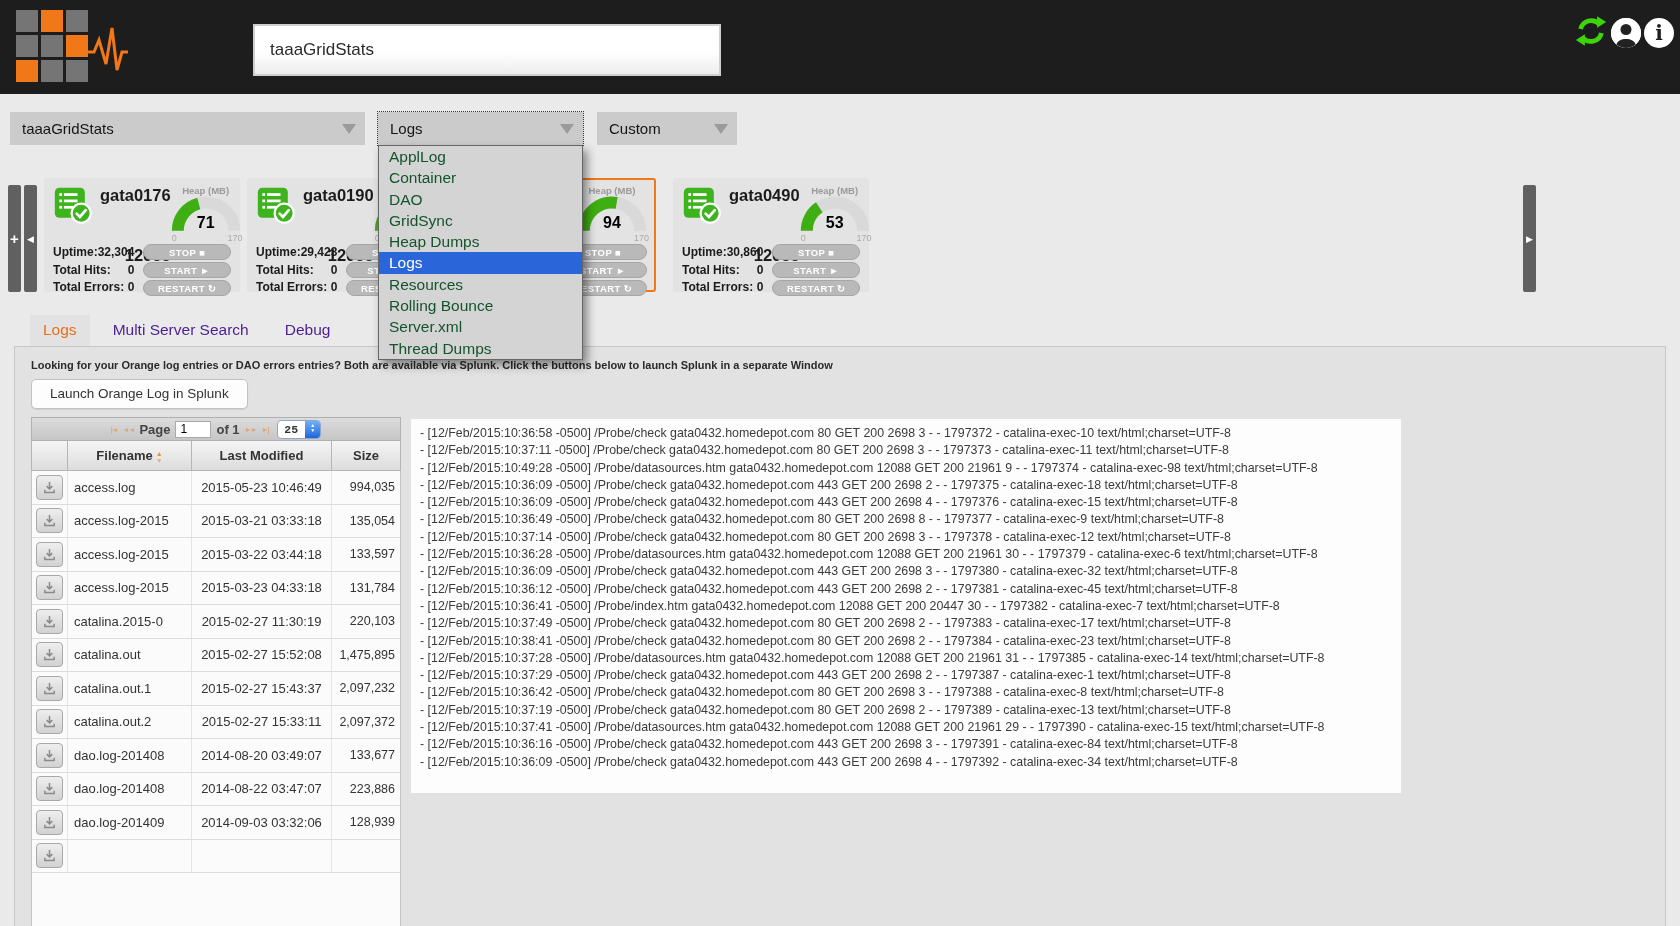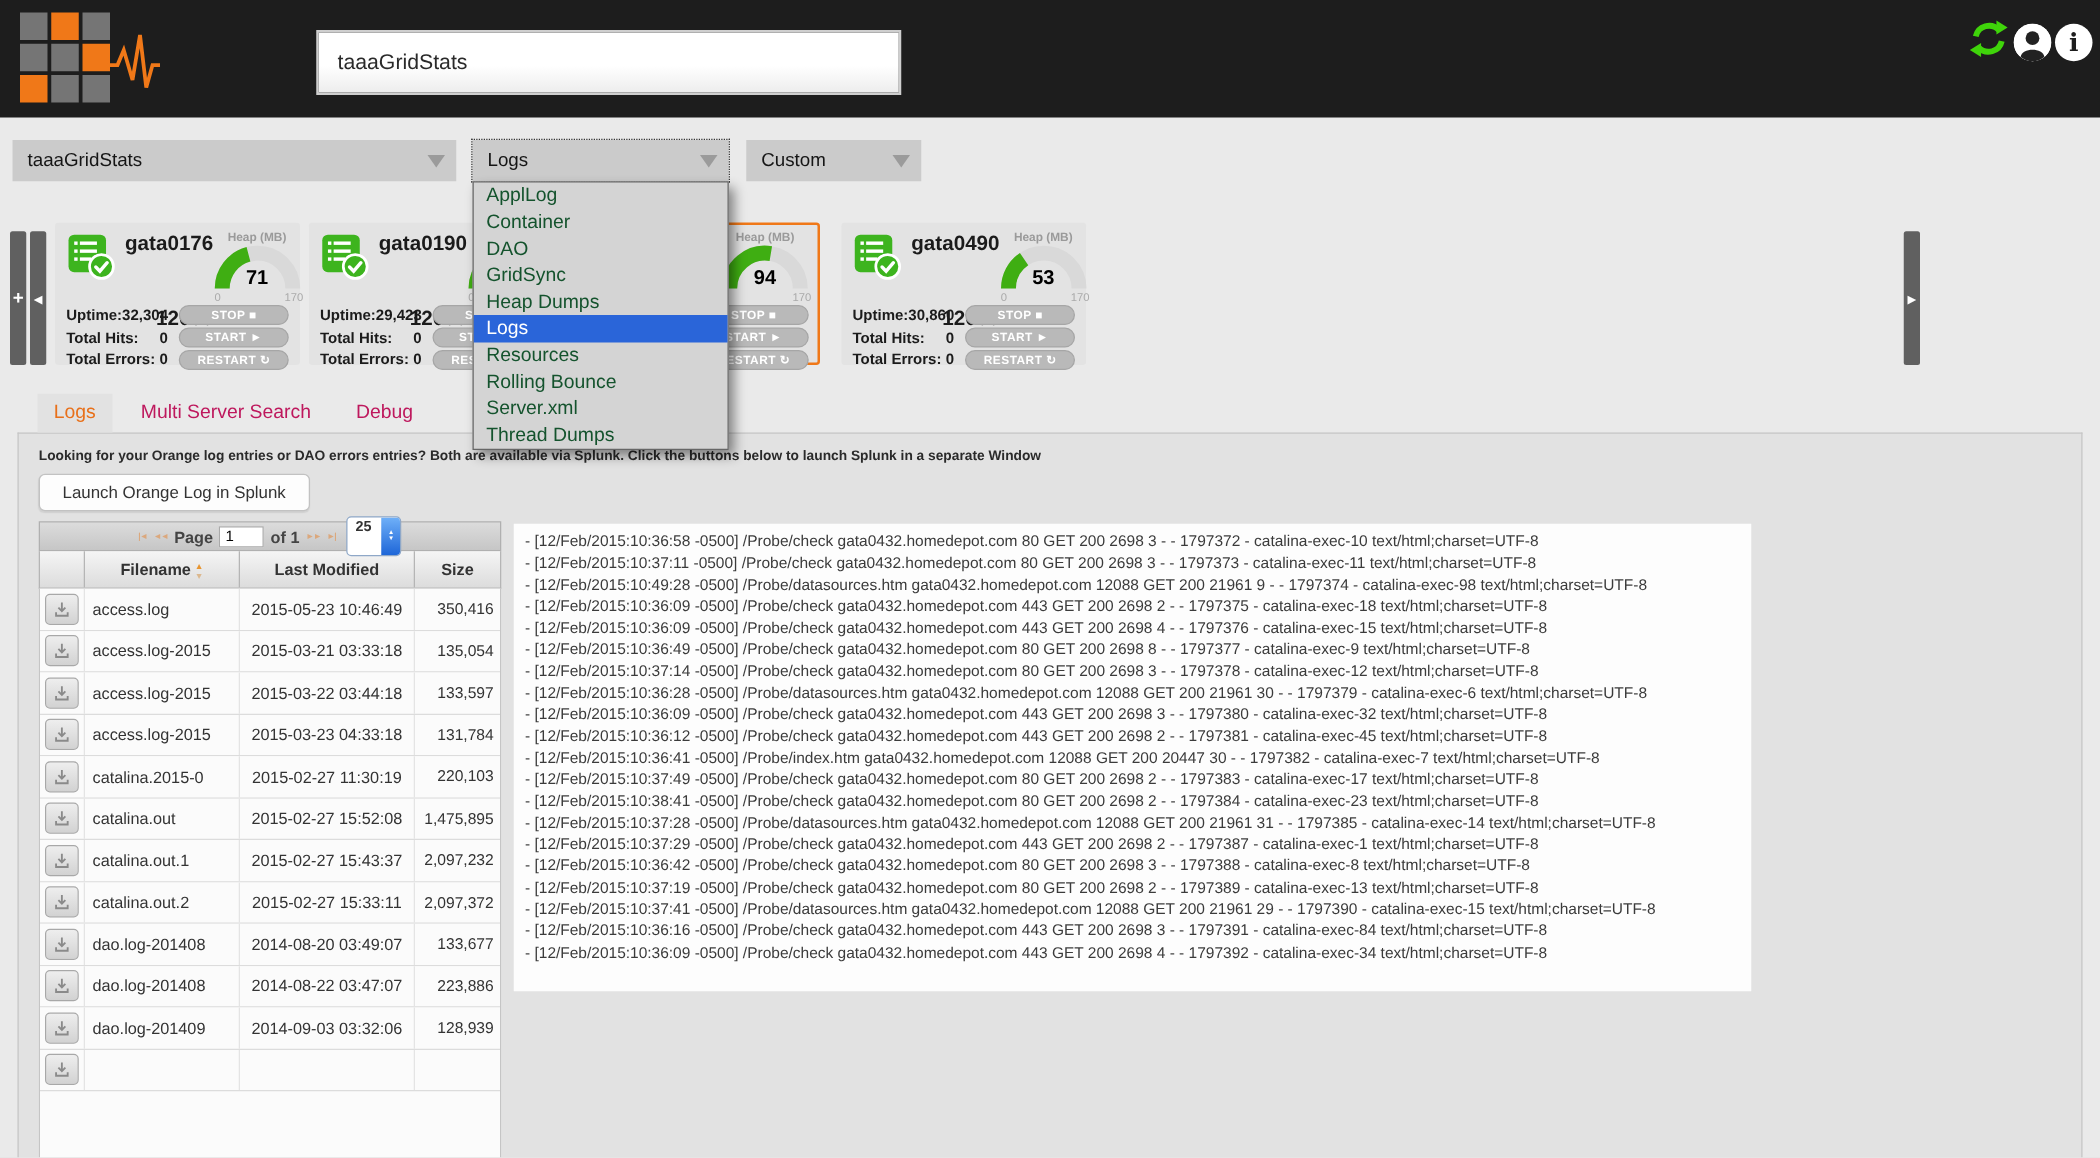--- a/index.html
+++ b/index.html
@@ -52,34 +52,34 @@
   .card-bottom { display:flex; margin-top:7px; }
   .stats { flex:1; padding-top:1px; }
   .stat-row { display:flex; justify-content:space-between; height:17.5px; }
   .stat-label { font-size:12px; font-weight:bold; color:#1b1b1b; }
   .stat-value { font-size:12px; font-weight:bold; color:#1b1b1b; margin-right:5px; }
   .btn-col { width:88px; display:flex; flex-direction:column; gap:2.5px; margin-left:4px; }
   .ctl-btn { height:15.5px; line-height:15.5px; border-radius:8px; background:#b9b9b9; border:1px solid #a6a6a6; color:#fff; font-size:9.5px; font-weight:bold; letter-spacing:.4px; text-align:center; }
 
   
   .tabs { position:absolute; left:30px; top:315px; display:flex; gap:10px; z-index:5; }
-  .tab { padding:6px 13px; font-size:15.5px; color:#be185d; height:31px; }
+  .tab { padding:6px 13px; font-size:15.5px; color:#4c1d95; height:31px; }
   .tab.active { background:#e2e2e2; color:#e8701a; }
 
   
   .panel { position:absolute; left:14px; right:14px; top:346px; bottom:0; background:#e2e2e2; border:1px solid #c6c6c6; border-bottom:none; overflow:hidden; }
   .splunk-info { position:absolute; left:16px; top:12px; font-size:11px; font-weight:bold; color:#2a2a2a; white-space:nowrap; }
   .launch-btn { position:absolute; left:16px; top:32px; height:30px; padding:0 18px; background:#fdfdfd; border:1px solid #c2c2c2; border-radius:5px; font-size:13.5px; color:#333; line-height:28px; box-shadow:0 1px 1px rgba(0,0,0,.08); }
 
   
   .file-table { position:absolute; left:16px; top:70px; width:370px; }
   .pager { height:24px; background:linear-gradient(#dcdcdc,#c6c6c6); border:1px solid #b0b0b0; display:flex; align-items:center; justify-content:center; gap:5px; font-size:13px; font-weight:bold; color:#444; }
   .pg-nav { font-size:7px; color:#dba87d; letter-spacing:-1px; }
   .pg-input { width:36px; height:17px; border:1px solid #aaa; font-size:12px; text-align:left; padding-left:4px; font-family:"Liberation Sans", sans-serif; }
-  .pg-size { position:relative; width:44px; height:32px; background:#fff; border:1px solid #8fa8c8; border-radius:4px; overflow:hidden; margin-left:4px; }
+  .pg-size { position:relative; width:44px; height:19px; background:#fff; border:1px solid #8fa8c8; border-radius:4px; overflow:hidden; margin-left:4px;font-family:Liberation Mono, monospace; }
   .pg-size-val { position:absolute; left:6px; top:2px; font-size:11.5px; font-weight:bold; color:#333; }
   .pg-stepper { position:absolute; right:0; top:0; width:15px; height:100%; background:linear-gradient(#6fb0f8,#1e66d8); display:flex; flex-direction:column; align-items:center; justify-content:center; }
   .pg-stepper span { color:#fff; font-size:5px; line-height:5px; }
   .thead { height:30px; background:linear-gradient(#f5f5f5,#dcdcdc); border:1px solid #b5b5b5; border-top:none; display:grid; grid-template-columns:36px 124px 140px 68px; }
   .th { border-right:1px solid #b5b5b5; font-size:13px; font-weight:bold; color:#333; display:flex; align-items:center; justify-content:center; gap:3px; }
   .th:last-child { border-right:none; }
   .sort-ic { display:inline-flex; flex-direction:column; line-height:5px; }
   .sort-ic .up::before   { content:"▲"; font-size:7px; color:#e8952f; }
   .sort-ic .down::before { content:"▼"; font-size:7px; color:#dcb88e; }
   .tbody { background:#fbfbfb; border-left:1px solid #c5c5c5; border-right:1px solid #c5c5c5; min-height:520px; }
@@ -435,21 +435,21 @@
           <div class="td td-dl">
             <span class="dl-btn">
               <svg width="13" height="13" viewBox="0 0 14 14">
                 <path d="M7 1 v7 M4 5.5 L7 8.5 L10 5.5" stroke="#8a8a8a" stroke-width="1.6" fill="none"></path>
                 <path d="M2 9.5 v3 h10 v-3" stroke="#8a8a8a" stroke-width="1.6" fill="none"></path>
               </svg>
             </span>
           </div>
           <div class="td td-name">access.log</div>
           <div class="td td-date">2015-05-23 10:46:49</div>
-          <div class="td td-size">350,416</div>
+          <div class="td td-size">994,035</div>
         </div>
 
         <div class="trow">
           <div class="td td-dl">
             <span class="dl-btn">
               <svg width="13" height="13" viewBox="0 0 14 14">
                 <path d="M7 1 v7 M4 5.5 L7 8.5 L10 5.5" stroke="#8a8a8a" stroke-width="1.6" fill="none"></path>
                 <path d="M2 9.5 v3 h10 v-3" stroke="#8a8a8a" stroke-width="1.6" fill="none"></path>
               </svg>
             </span>

